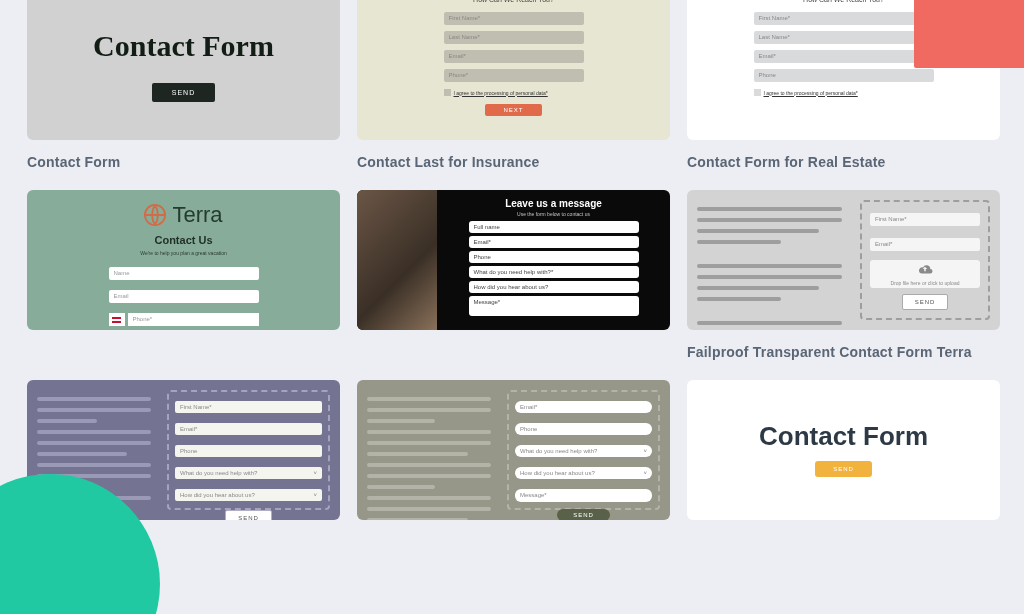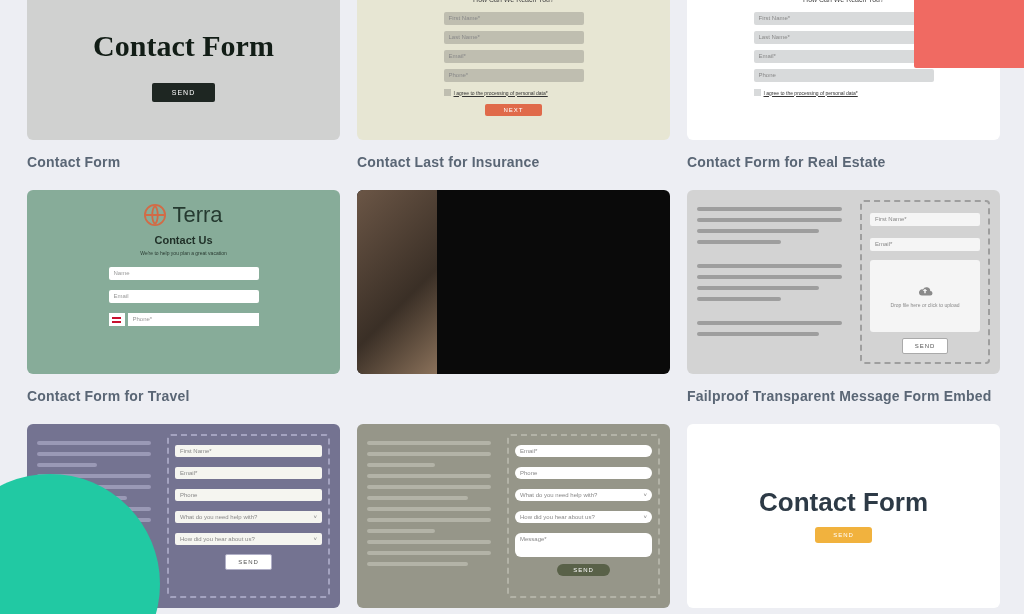--- a/index.html
+++ b/index.html
@@ -15,21 +15,21 @@
   display: grid;
   grid-template-columns: repeat(3, 313px);
   gap: 20px 17px;
   padding: 0 27px;
   position: relative;
   top: -10px;
 }
 .card { width: 313px; }
 .thumb {
   width: 313px;
-  height: 184px;
+  height: 140px;
   border-radius: 6px;
   overflow: hidden;
   position: relative;
 }
 .title {
   color: #5a6675;
   font-size: 14px;
   font-weight: 700;
   letter-spacing: .2px;
   margin-top: 14px;
@@ -205,26 +205,35 @@
       </div>
       <div class="sub">Contact Us</div>
       <div class="tag">We're to help you plan a great vacation</div>
       <div class="field">Name</div>
       <div class="field">Email</div>
       <div class="phone">
         <div class="flag"></div>
         <div class="pf">Phone*</div>
       </div>
     </div>
-    <div class="title">Contact Form for Travel</div>
   </div>
 
   <div class="card">
     <div class="thumb c5">
       <div class="photo"></div>
+      <div class="form">
+        <h3>Leave us a message</h3>
+        <p>Use the form below to contact us</p>
+        <div class="field">Full name</div>
+        <div class="field">Email*</div>
+        <div class="field">Phone</div>
+        <div class="field">What do you need help with?*</div>
+        <div class="field">How did you hear about us?</div>
+        <div class="field msg">Message*</div>
+      </div>
     </div>
   </div>
 
   <div class="card">
     <div class="thumb c6">
       <div class="txt">
         <div class="ph-line long"></div>
           <div class="ph-line long"></div>
           <div class="ph-line med"></div>
           <div class="ph-line short"></div>
@@ -242,21 +251,21 @@
         <div class="field">Email*</div>
         <div class="drop">
           <svg class="cloud" width="18" height="14" viewBox="0 0 24 18">
               <path fill="#8a8a8a" d="M19 9a5 5 0 0 0-9.6-2A4 4 0 0 0 4 11a4 4 0 0 0 4 4h11a3 3 0 0 0 0-6zM12 6l3 3h-2v3h-2V9H9l3-3z"></path>
             </svg>
           <span>Drop file here or click to upload</span>
         </div>
         <span class="btn">Send</span>
       </div>
     </div>
-    <div class="title">Failproof Transparent Message Form Embed</div>
+    <div class="title">Failproof Transparent Contact Form Terra</div>
   </div>
 
   <div class="card">
     <div class="thumb c7">
       <div class="txt">
         <div class="ph-line long"></div>
           <div class="ph-line long"></div>
           <div class="ph-line short"></div>
         <div class="ph-line long"></div>
           <div class="ph-line long"></div>

